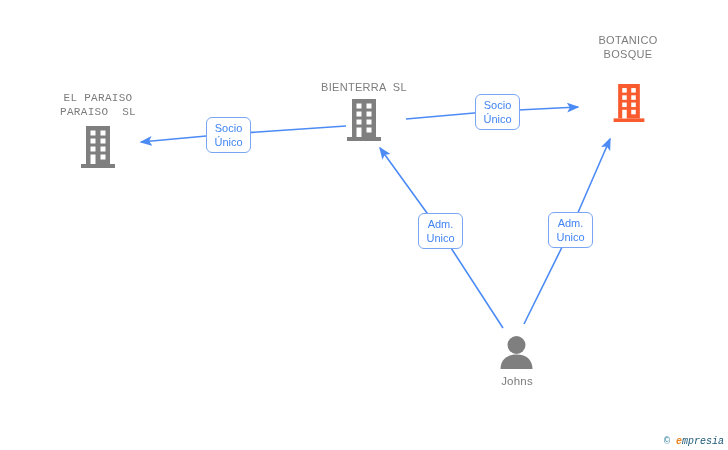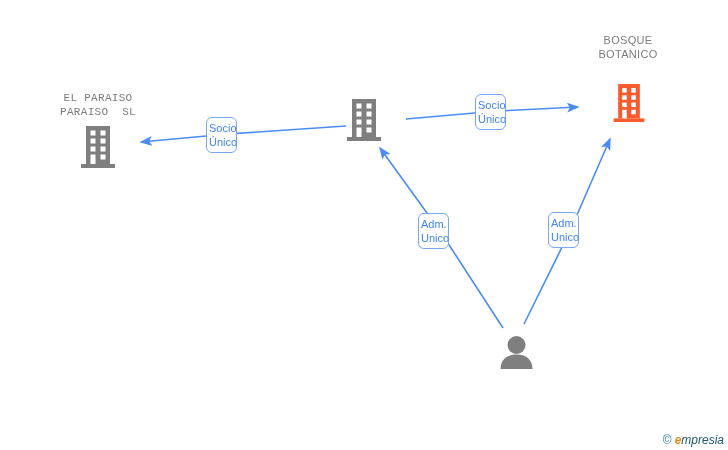--- a/index.html
+++ b/index.html
@@ -25,43 +25,43 @@
   }
   .node-label .ln{display:block;white-space:pre-wrap;}
 
   .node-icon{position:absolute;z-index:2;cursor:pointer;}
 
   
   .edge-label{
     position:absolute;
     z-index:3;
     box-sizing:border-box;
-    width:31px;
+    width:45px;
     background:#ffffff;
     border:1.6px solid #7aa5f3;
     border-radius:6px;
     color:#4285f4;
     font-size:11px;
     line-height:14px;
     text-align:center;
     padding:3px 2px;
     cursor:default;
   }
   .edge-label .ln{display:block;white-space:pre-wrap;}
 
   .person-label{color:#7c7c7c;font-size:11.5px;line-height:15.5px;letter-spacing:.2px;}
 
   
   .brand{
     position:absolute;
     z-index:2;
     right:4px;bottom:3px;
-    font-family:Liberation Sans, sans-serif;
+    font-family:Liberation Mono, monospace;
     font-style:italic;
-    font-size:12px;
+    font-size:10px;
     cursor:pointer;
     white-space:pre;
   }
   .brand .copy{color:#2d7f9d;}
   .brand .b1{color:#ee8622;font-weight:bold;}
   .brand .b2{color:#1c5878;}
 </style>
 </head>
 <body>
 
@@ -89,55 +89,59 @@
     <rect x="9.5" y="4.5" width="5" height="5" fill="#ffffff"></rect>
     <rect x="19.5" y="4.5" width="5" height="5" fill="#ffffff"></rect>
     <rect x="9.5" y="12.5" width="5" height="5" fill="#ffffff"></rect>
     <rect x="19.5" y="12.5" width="5" height="5" fill="#ffffff"></rect>
     <rect x="9.5" y="20.5" width="5" height="5" fill="#ffffff"></rect>
     <rect x="19.5" y="20.5" width="5" height="5" fill="#ffffff"></rect>
     <rect x="9.5" y="28.5" width="5" height="9.5" fill="#ffffff"></rect>
     <rect x="19.5" y="28.5" width="5" height="5" fill="#ffffff"></rect>
   </svg>
 
+  <div class="node-label" style="left:284px;top:80px;width:160px;">
+    <span class="ln">BIENTERRA  SL</span>
+  </div>
   <svg class="node-icon" style="left:347px;top:99px;" width="34" height="42" viewBox="0 0 34 42">
     <rect x="0" y="38" width="34" height="4" fill="#7f7f7f"></rect>
     <rect x="5" y="0" width="24" height="38" fill="#7f7f7f"></rect>
     <rect x="9.5" y="4.5" width="5" height="5" fill="#ffffff"></rect>
     <rect x="19.5" y="4.5" width="5" height="5" fill="#ffffff"></rect>
     <rect x="9.5" y="12.5" width="5" height="5" fill="#ffffff"></rect>
     <rect x="19.5" y="12.5" width="5" height="5" fill="#ffffff"></rect>
     <rect x="9.5" y="20.5" width="5" height="5" fill="#ffffff"></rect>
     <rect x="19.5" y="20.5" width="5" height="5" fill="#ffffff"></rect>
     <rect x="9.5" y="28.5" width="5" height="9.5" fill="#ffffff"></rect>
     <rect x="19.5" y="28.5" width="5" height="5" fill="#ffffff"></rect>
   </svg>
 
   <div class="node-label" style="left:548px;top:33px;width:160px;">
+    <span class="ln">BOTANICO</span>
     <span class="ln">BOSQUE</span>
-    <span class="ln">BOTANICO</span>
   </div>
   <svg class="node-icon" style="left:612px;top:84px;" width="34" height="38" viewBox="0 0 34 42">
     <rect x="0" y="38" width="34" height="4" fill="#f95b2f"></rect>
     <rect x="5" y="0" width="24" height="38" fill="#f95b2f"></rect>
     <rect x="9.5" y="4.5" width="5" height="5" fill="#ffffff"></rect>
     <rect x="19.5" y="4.5" width="5" height="5" fill="#ffffff"></rect>
     <rect x="9.5" y="12.5" width="5" height="5" fill="#ffffff"></rect>
     <rect x="19.5" y="12.5" width="5" height="5" fill="#ffffff"></rect>
     <rect x="9.5" y="20.5" width="5" height="5" fill="#ffffff"></rect>
     <rect x="19.5" y="20.5" width="5" height="5" fill="#ffffff"></rect>
     <rect x="9.5" y="28.5" width="5" height="9.5" fill="#ffffff"></rect>
     <rect x="19.5" y="28.5" width="5" height="5" fill="#ffffff"></rect>
   </svg>
 
   <svg class="node-icon" style="left:498px;top:336px;" width="37" height="33" viewBox="0 0 37 33">
     <circle cx="18.5" cy="9" r="9" fill="#7f7f7f"></circle>
     <path d="M18.5,18.5 C8,18.5 2.5,24.5 2.5,33 L34.5,33 C34.5,24.5 29,18.5 18.5,18.5 Z" fill="#7f7f7f"></path>
   </svg>
   <div class="node-label person-label" style="left:437px;top:374px;width:160px;">
+    <span class="ln">Johns</span>
   </div>
 
   <div class="edge-label" style="left:206px;top:117px;">
     <span class="ln">Socio</span>
     <span class="ln">Único</span>
   </div>
   <div class="edge-label" style="left:475px;top:94px;">
     <span class="ln">Socio</span>
     <span class="ln">Único</span>
   </div>

